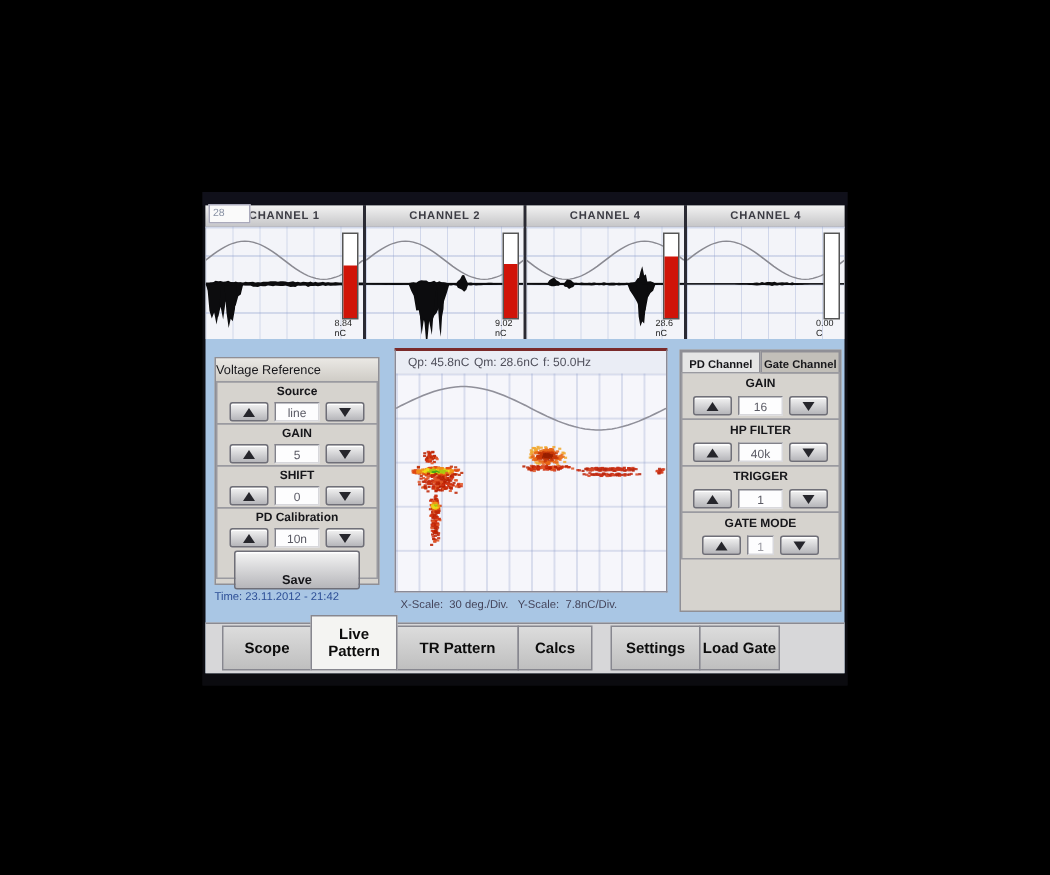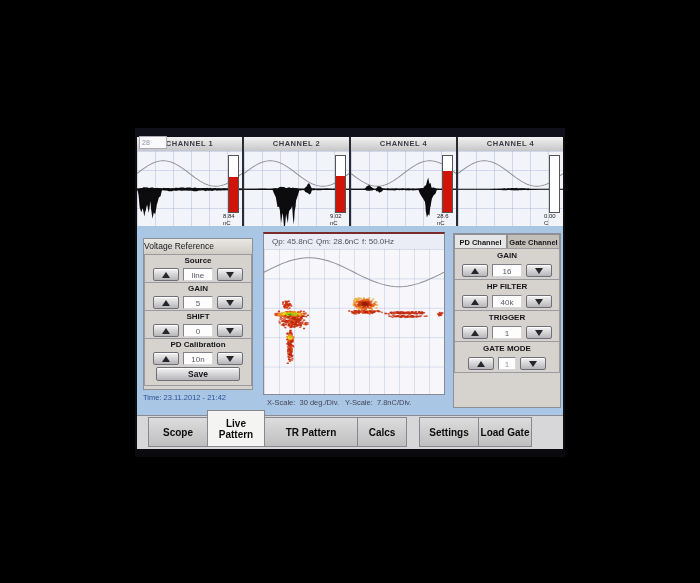--- a/index.html
+++ b/index.html
@@ -43,21 +43,21 @@
     display:flex;align-items:center;justify-content:center;padding:0;cursor:pointer;}
   .tri-up{width:0;height:0;border-left:4px solid transparent;border-right:4px solid transparent;
     border-bottom:6px solid #26262c;}
   .tri-down{width:0;height:0;border-left:4px solid transparent;border-right:4px solid transparent;
     border-top:6px solid #26262c;}
   .value-box{width:30px;height:13px;background:#fdfdfe;border:1px solid;border-color:#82828a #d8d8dc #d8d8dc #82828a;
     font-size:8px;line-height:13px;text-align:center;color:#5a5a64;box-sizing:border-box;}
   .value-box.small{width:18px;color:#9a9aa2;}
   .save-btn{display:block;width:84px;height:14px;margin:2px auto 0;border:1px solid #6f6f78;border-radius:2px;
     background:linear-gradient(#f4f4f4,#b6b6ba);box-shadow:inset 0 1px 0 #fff;
-    font-weight:bold;font-size:8.5px;color:#16161a;line-height:12px;padding:0;cursor:pointer;}
+    font-weight:bold;font-size:8.5px;color:#16161a;line-height:12px;padding:12px;cursor:pointer;}
   .time-label{position:absolute;left:6px;top:256px;font-size:7.5px;color:#2d4f96;}
 
   
   .panel.center{left:126px;top:95px;width:182px;height:163px;border:1px solid #8a8a96;
     border-top:2px solid #7a2a2a;background:#f6f6fb;}
   .q-header{height:15px;line-height:15px;background:#eaedf5;border-bottom:1px solid #c8ccda;
     display:flex;gap:3px;padding-left:8px;font-size:8px;color:#50505c;}
   .pattern-area{position:absolute;left:0;right:0;top:15px;bottom:0;background:#f6f6fb;
     background-image:linear-gradient(to right,rgba(140,155,200,.28) 1px,transparent 1px),
       linear-gradient(to bottom,rgba(140,155,200,.28) 1px,transparent 1px);
@@ -75,21 +75,21 @@
   .cs-group{position:relative;border:1px solid #9a9aa0;margin-top:-1px;height:32px;box-sizing:border-box;}
   .cs-group .group-label{height:13px;line-height:13px;}
 
   
   .tabbar{position:absolute;left:0;right:0;top:278px;height:34px;background:#d7d7d9;
     border-top:1px solid #8a8a92;display:flex;align-items:flex-end;padding:0 0 2px 12px;box-sizing:border-box;}
   .tab{height:30px;border:1px solid #87878f;margin-left:-1px;box-sizing:border-box;
     background:linear-gradient(#dcdcdc,#bfbfbf);display:flex;align-items:center;justify-content:center;
     font-size:10px;font-weight:bold;color:#0c0c0c;text-align:center;line-height:11px;cursor:pointer;}
   .tab.active{height:37px;background:#f4f4f2;z-index:3;position:relative;}
-  .t-scope{width:60px;}.t-live{width:58px;}.t-tr{width:94px;}.t-calcs{width:50px;}
+  .t-scope{width:60px;}.t-live{width:58px;}.t-tr{width:82px;}.t-calcs{width:50px;}
   .t-settings{width:60px;margin-left:12px;}.t-load{width:54px;}
 
   .win-top{position:absolute;left:0;right:0;top:0;height:9px;background:#10101a;}
   .win-bottom{position:absolute;left:0;right:0;bottom:0;height:8px;background:#0b0b0f;}
 </style>
 </head>
 <body>
 
 <div class="stage">
   <div class="window">

